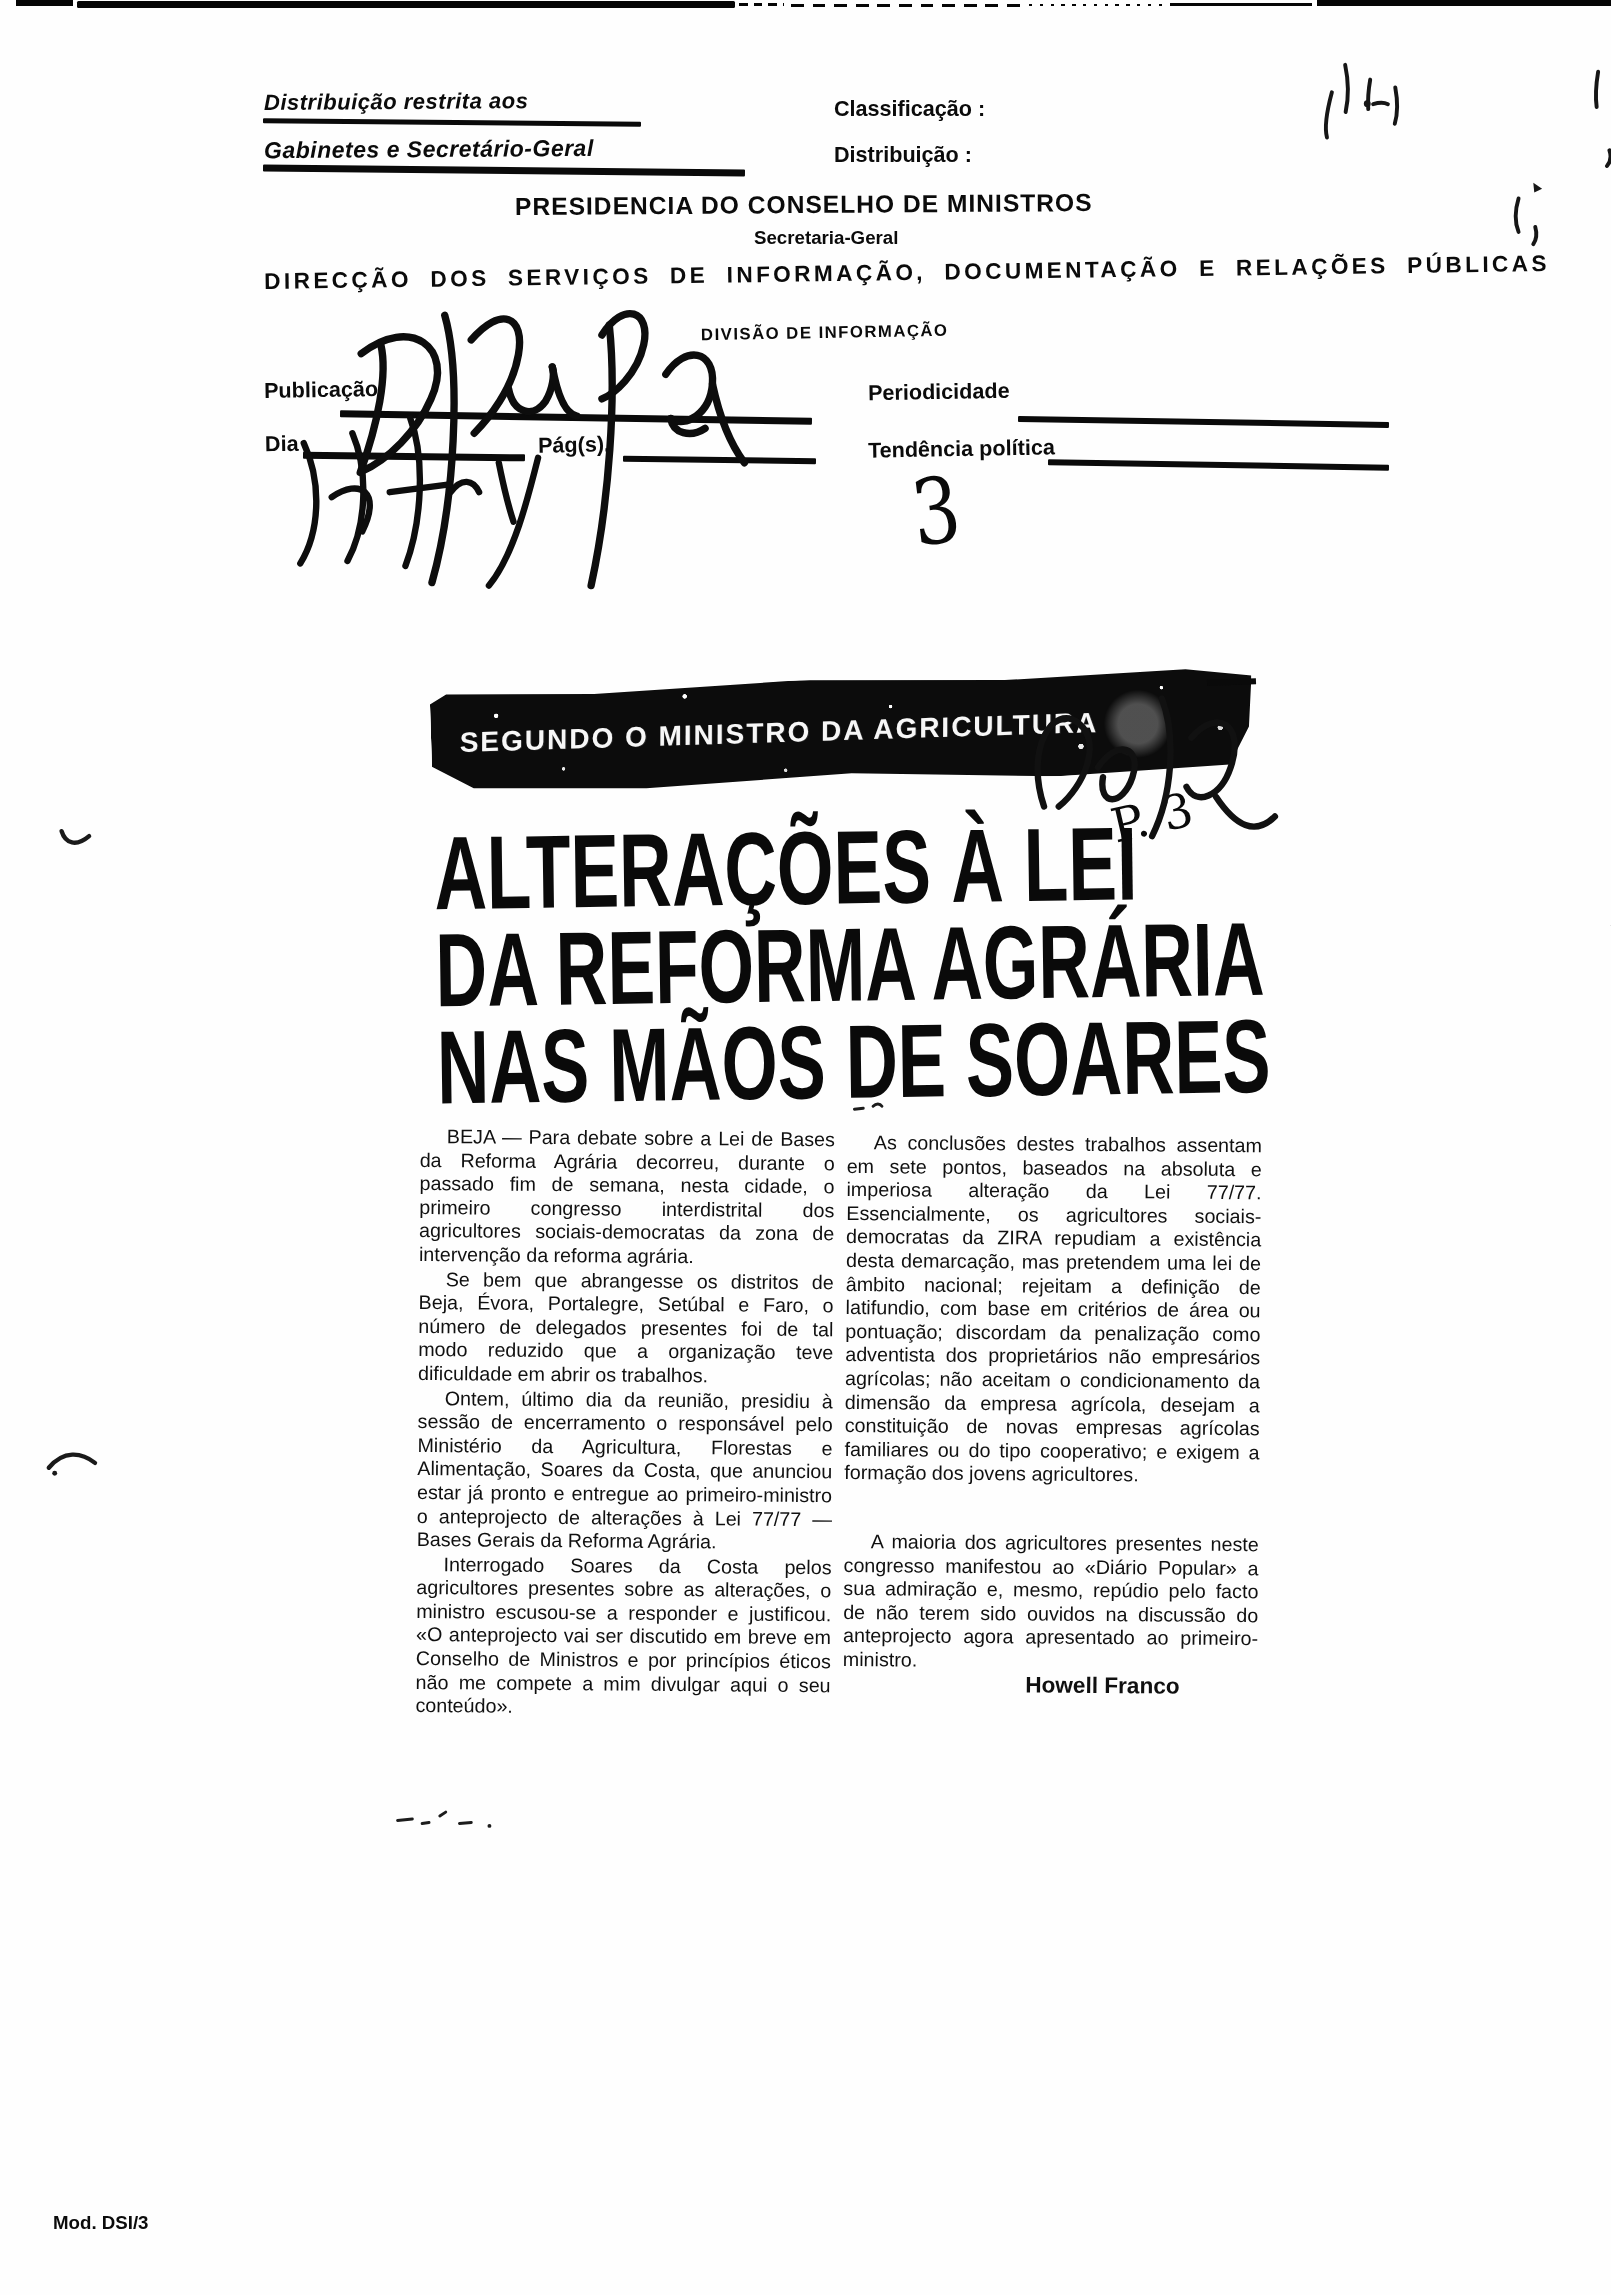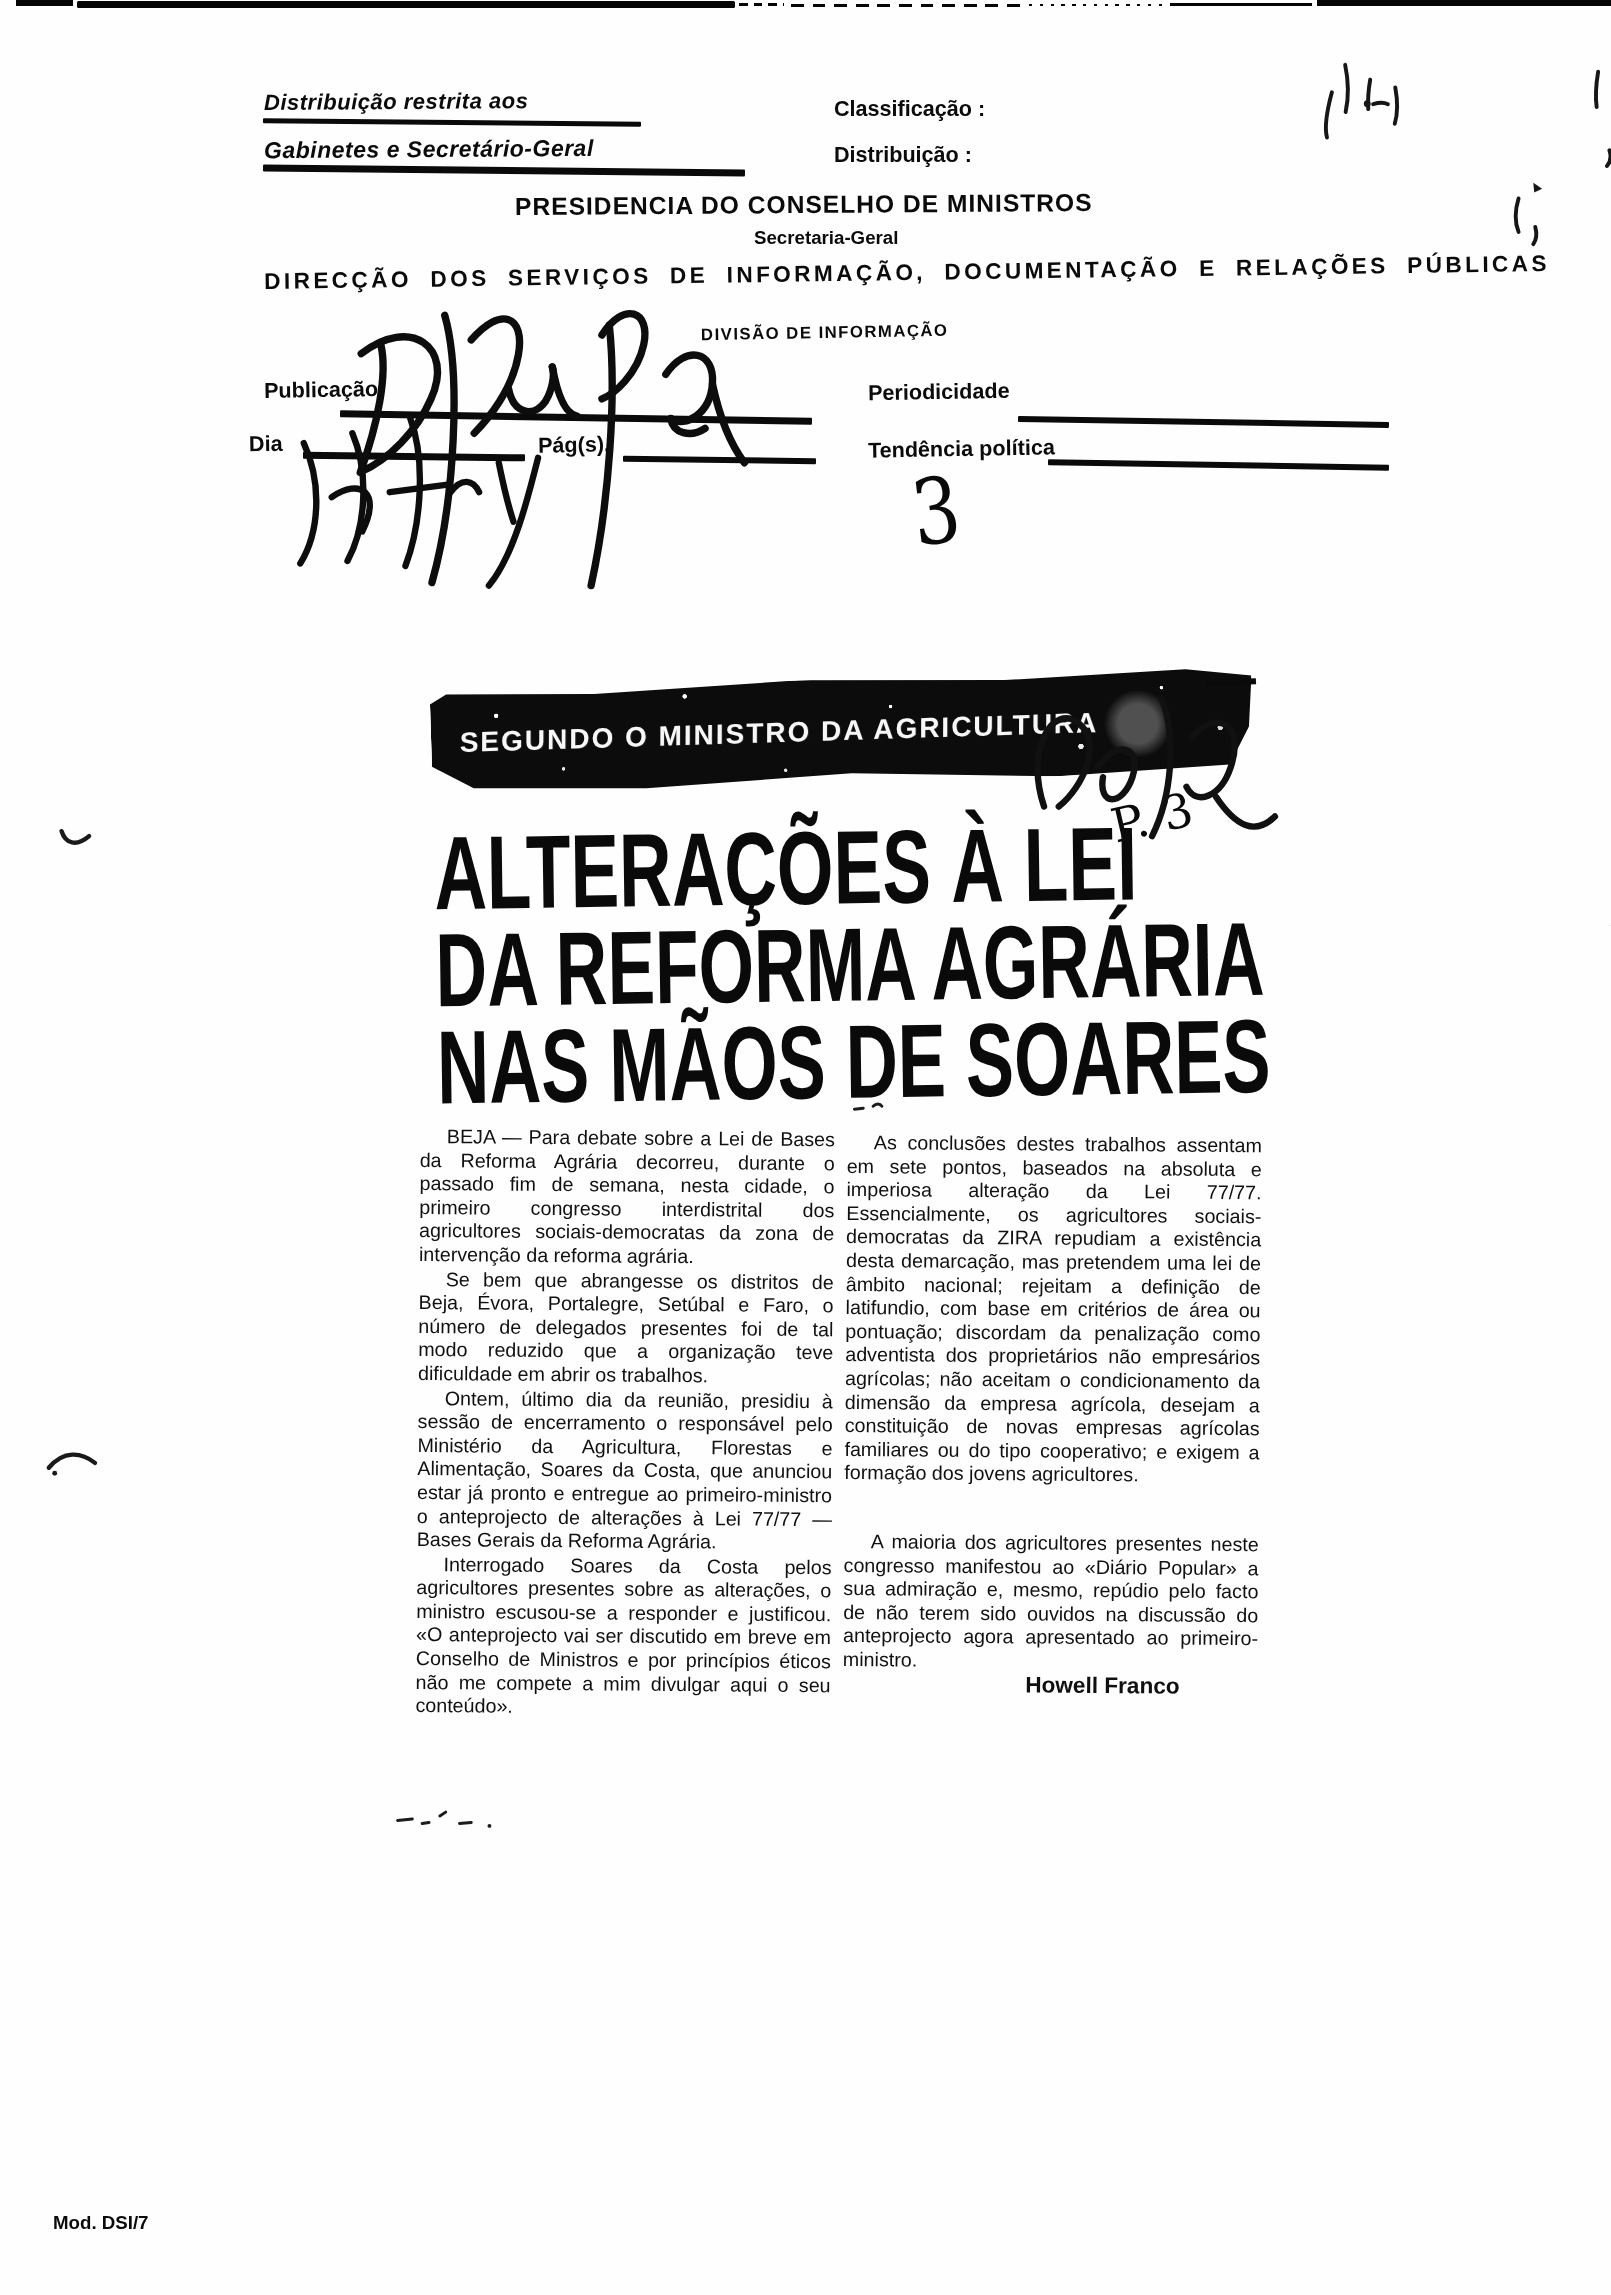--- a/index.html
+++ b/index.html
@@ -27,21 +27,21 @@
   .dist2{left:248px;top:136px;font-size:23px;letter-spacing:0.5px;transform:rotate(-0.4deg);}
   .u-dist2{left:247px;top:167px;width:482px;height:6.9px;transform:rotate(0.6deg);}
   .classif{left:818px;top:96px;font-size:21.6px;}
   .distrib{left:818px;top:142px;font-size:21.6px;}
   .orgtitle{left:499px;top:191px;font-size:24.6px;letter-spacing:1px;transform:rotate(-0.4deg);}
   .orgsub{left:738px;top:227px;font-size:18.7px;font-weight:bold;}
   .dept{left:248px;top:269px;font-size:22.6px;letter-spacing:3.4px;word-spacing:8.8px;transform:rotate(-0.8deg);transform-origin:left top;}
   .division{left:685px;top:323px;font-size:16.7px;letter-spacing:1.5px;transform:rotate(-1deg);}
   .publab{left:248px;top:377px;font-size:21.6px;transform:rotate(-1deg);}
   .perlab{left:852px;top:379px;font-size:21.6px;transform:rotate(-1deg);}
-  .dialab{left:233px;top:431px;font-size:21.6px;transform:rotate(-1deg);}
+  .dialab{left:249px;top:431px;font-size:21.6px;transform:rotate(-1deg);}
   .paglab{left:522px;top:432px;font-size:21.6px;transform:rotate(-1deg);}
   .tenlab{left:852px;top:436px;font-size:21.6px;transform:rotate(-1deg);}
   .u-pub{left:324px;top:414px;width:472px;height:6.9px;transform:rotate(0.9deg);}
   .u-per{left:1002px;top:419px;width:371px;height:5.9px;transform:rotate(0.9deg);}
   .u-dia{left:287px;top:453px;width:222px;height:6.9px;transform:rotate(0.7deg);}
   .u-pag{left:607px;top:457px;width:193px;height:5.9px;transform:rotate(0.7deg);}
   .u-ten{left:1032px;top:462px;width:341px;height:5.9px;transform:rotate(0.9deg);}
   
   .hw-pages{position:absolute;left:895px;top:466px;font-family:"DejaVu Serif",serif;font-size:79px;transform:rotate(-7deg) scale(0.95,1.15);color:#0a0a0a;}
   .hw-note{position:absolute;left:1095px;top:790px;font-family:"DejaVu Serif",serif;font-size:47px;transform:rotate(-13deg);color:#0a0a0a;}
@@ -142,21 +142,21 @@
     <p>Ontem, último dia da reunião, presidiu à sessão de encerramento o responsável pelo Ministério da Agricultura, Florestas e Alimentação, Soares da Costa, que anunciou estar já pronto e entregue ao primeiro-ministro o anteprojecto de alterações à Lei 77/77 — Bases Gerais da Reforma Agrária.</p>
     <p>Interrogado Soares da Costa pelos agricultores presentes sobre as alterações, o ministro escusou-se a responder e justificou. «O anteprojecto vai ser discutido em breve em Conselho de Ministros e por princípios éticos não me compete a mim divulgar aqui o seu conteúdo».</p>
   </div>
 
   <div class="col rightcol">
     <p>As conclusões destes trabalhos assentam em sete pontos, baseados na absoluta e imperiosa alteração da Lei 77/77. Essencialmente, os agricultores sociais-democratas da ZIRA repudiam a existência desta demarcação, mas pretendem uma lei de âmbito nacional; rejeitam a definição de latifundio, com base em critérios de área ou pontuação; discordam da penalização como adventista dos proprietários não empresários agrícolas; não aceitam o condicionamento da dimensão da empresa agrícola, desejam a constituição de novas empresas agrícolas familiares ou do tipo cooperativo; e exigem a formação dos jovens agricultores.</p>
     <p class="para2">A maioria dos agricultores presentes neste congresso manifestou ao «Diário Popular» a sua admiração e, mesmo, repúdio pelo facto de não terem sido ouvidos na discussão do anteprojecto agora apresentado ao primeiro-ministro.</p>
     <p class="byline">Howell Franco</p>
   </div>
 
-  <div class="lbl modcode">Mod. DSI/7</div>
+  <div class="lbl modcode">Mod. DSI/3</div>
 
   <svg class="ink" width="1612" height="2295" viewBox="0 0 3280 4672">
 
     <g stroke="#161616" stroke-width="8" fill="none" stroke-linecap="round">
       <path d="M 2678 188 C 2668 225 2662 258 2668 280"></path>
       <path d="M 2705 132 C 2712 165 2712 200 2706 228"></path>
       <path d="M 2756 162 C 2752 185 2751 205 2752 222"></path>
       <path d="M 2762 212 C 2775 208 2786 209 2792 212"></path>
       <circle cx="2750" cy="211" r="7" fill="#161616" stroke="none"></circle>
       <path d="M 2807 178 C 2812 205 2812 232 2806 252"></path>

